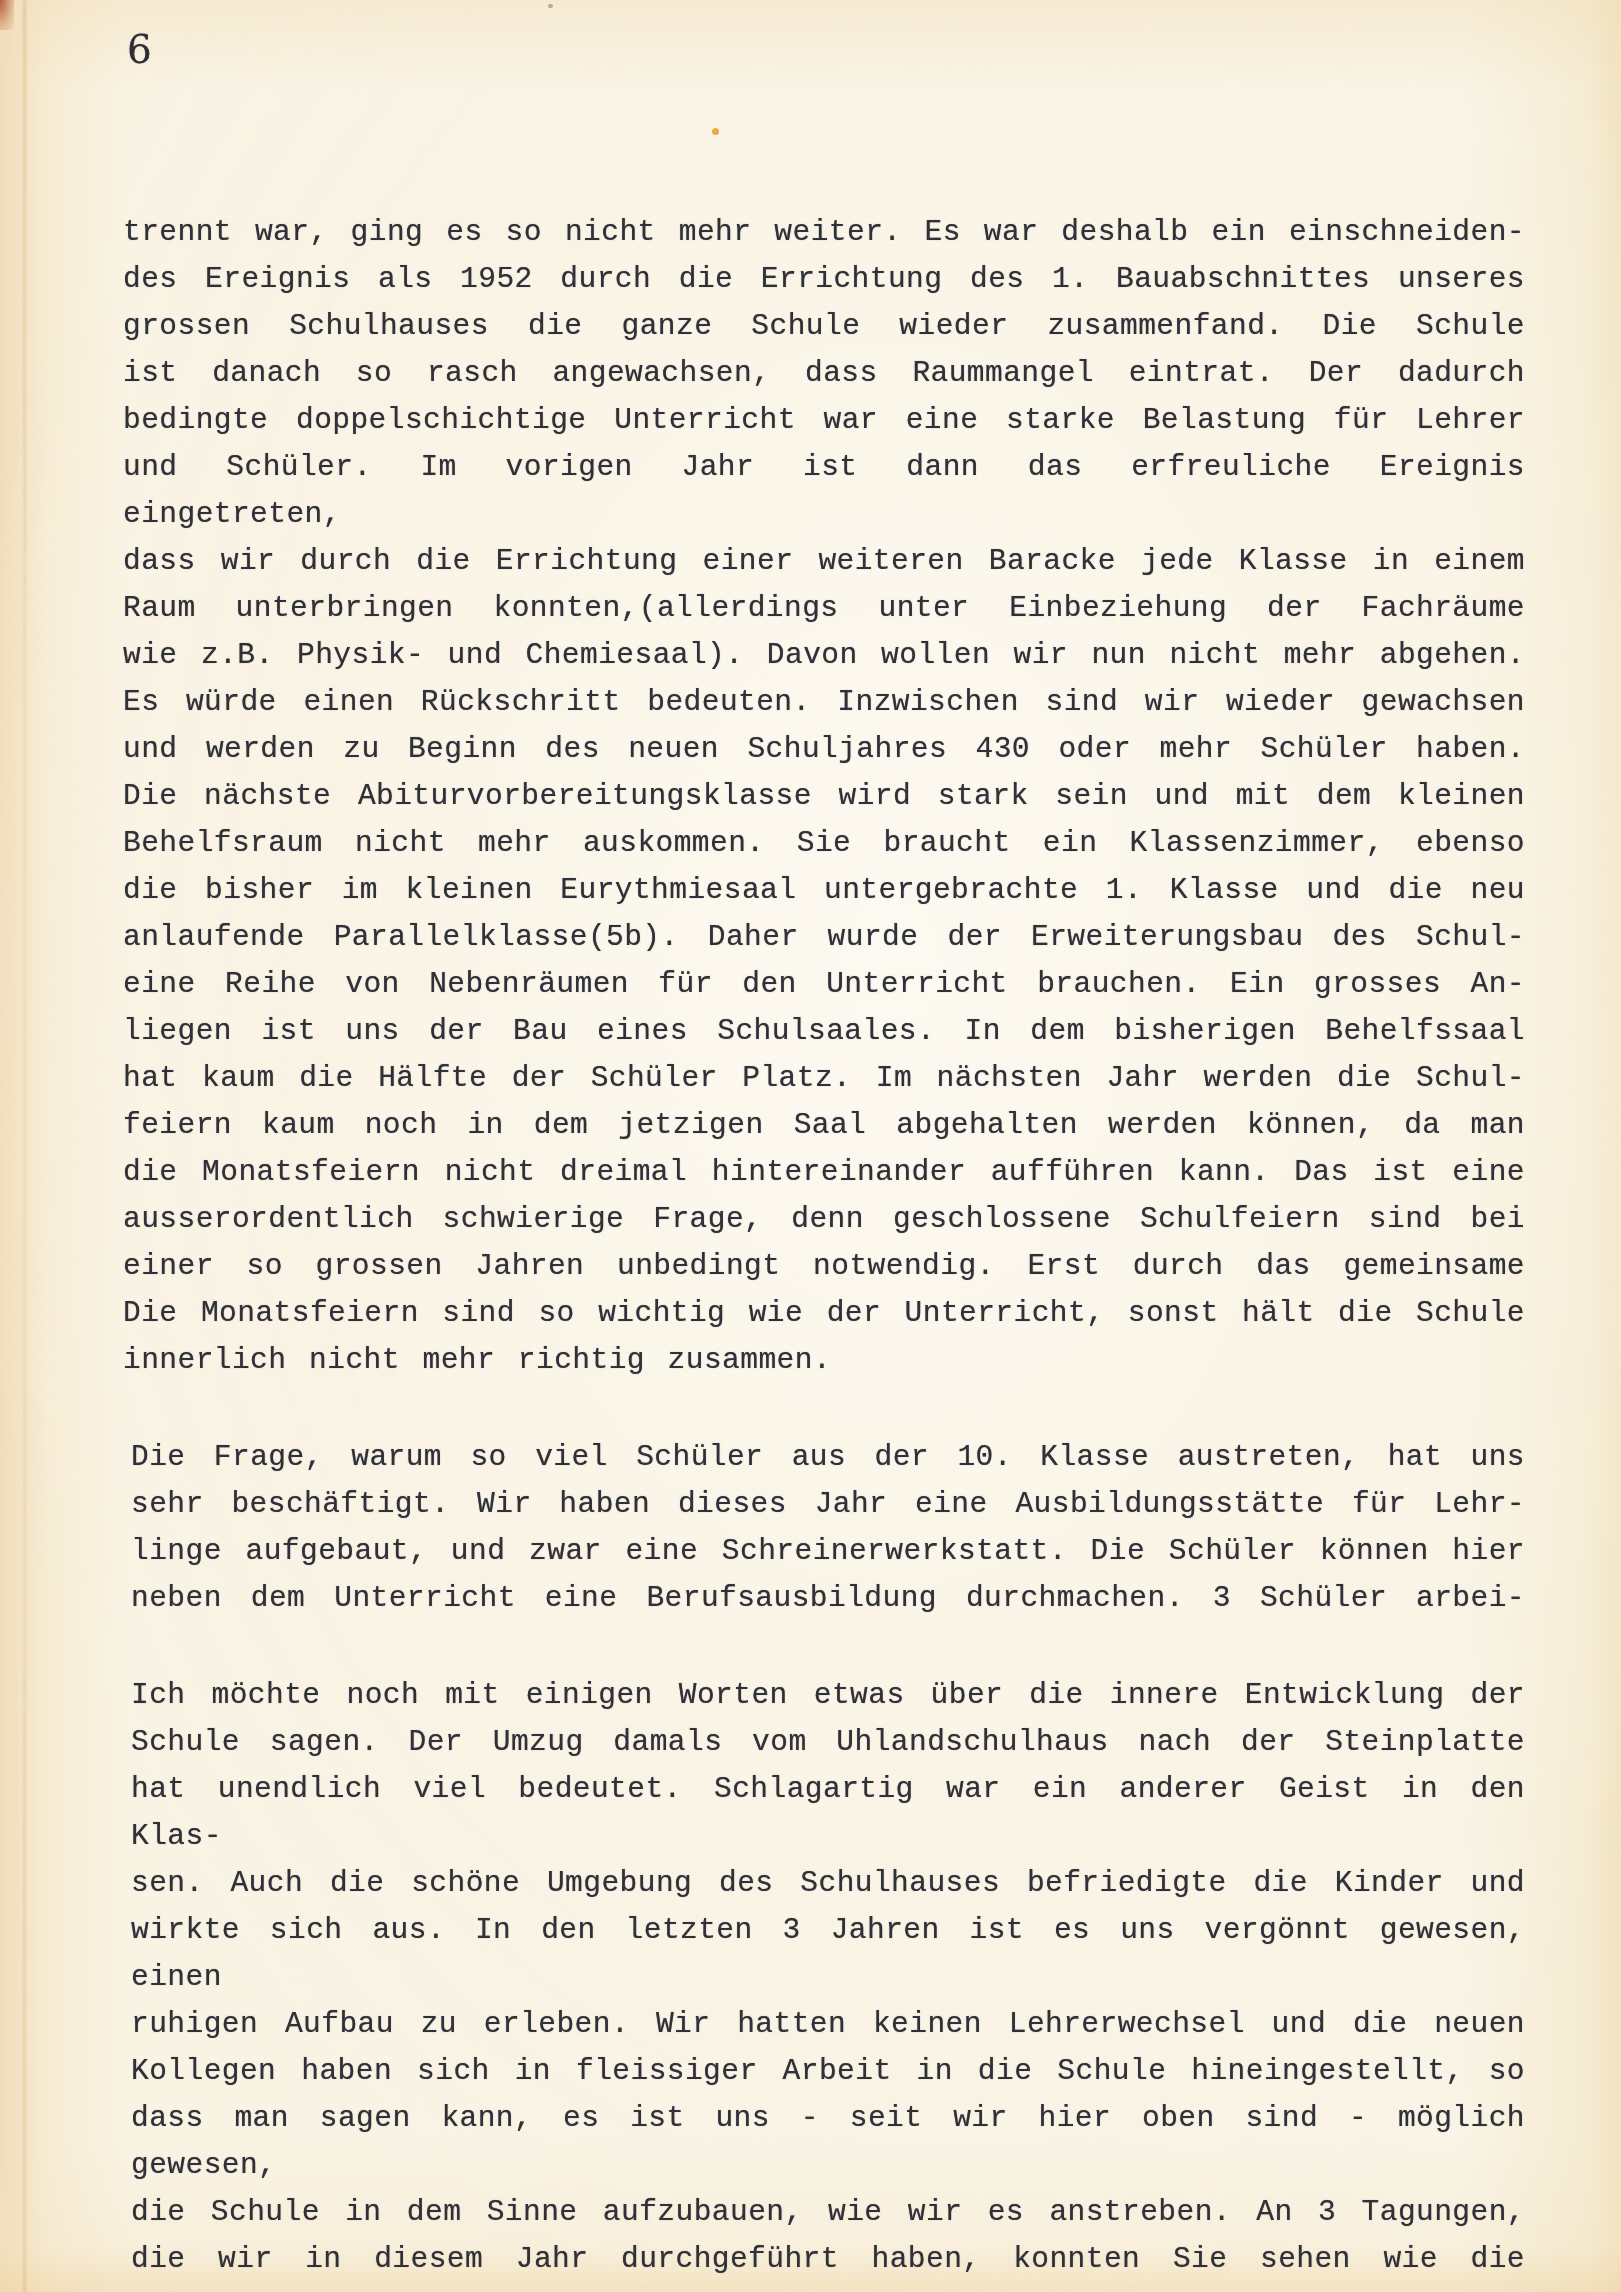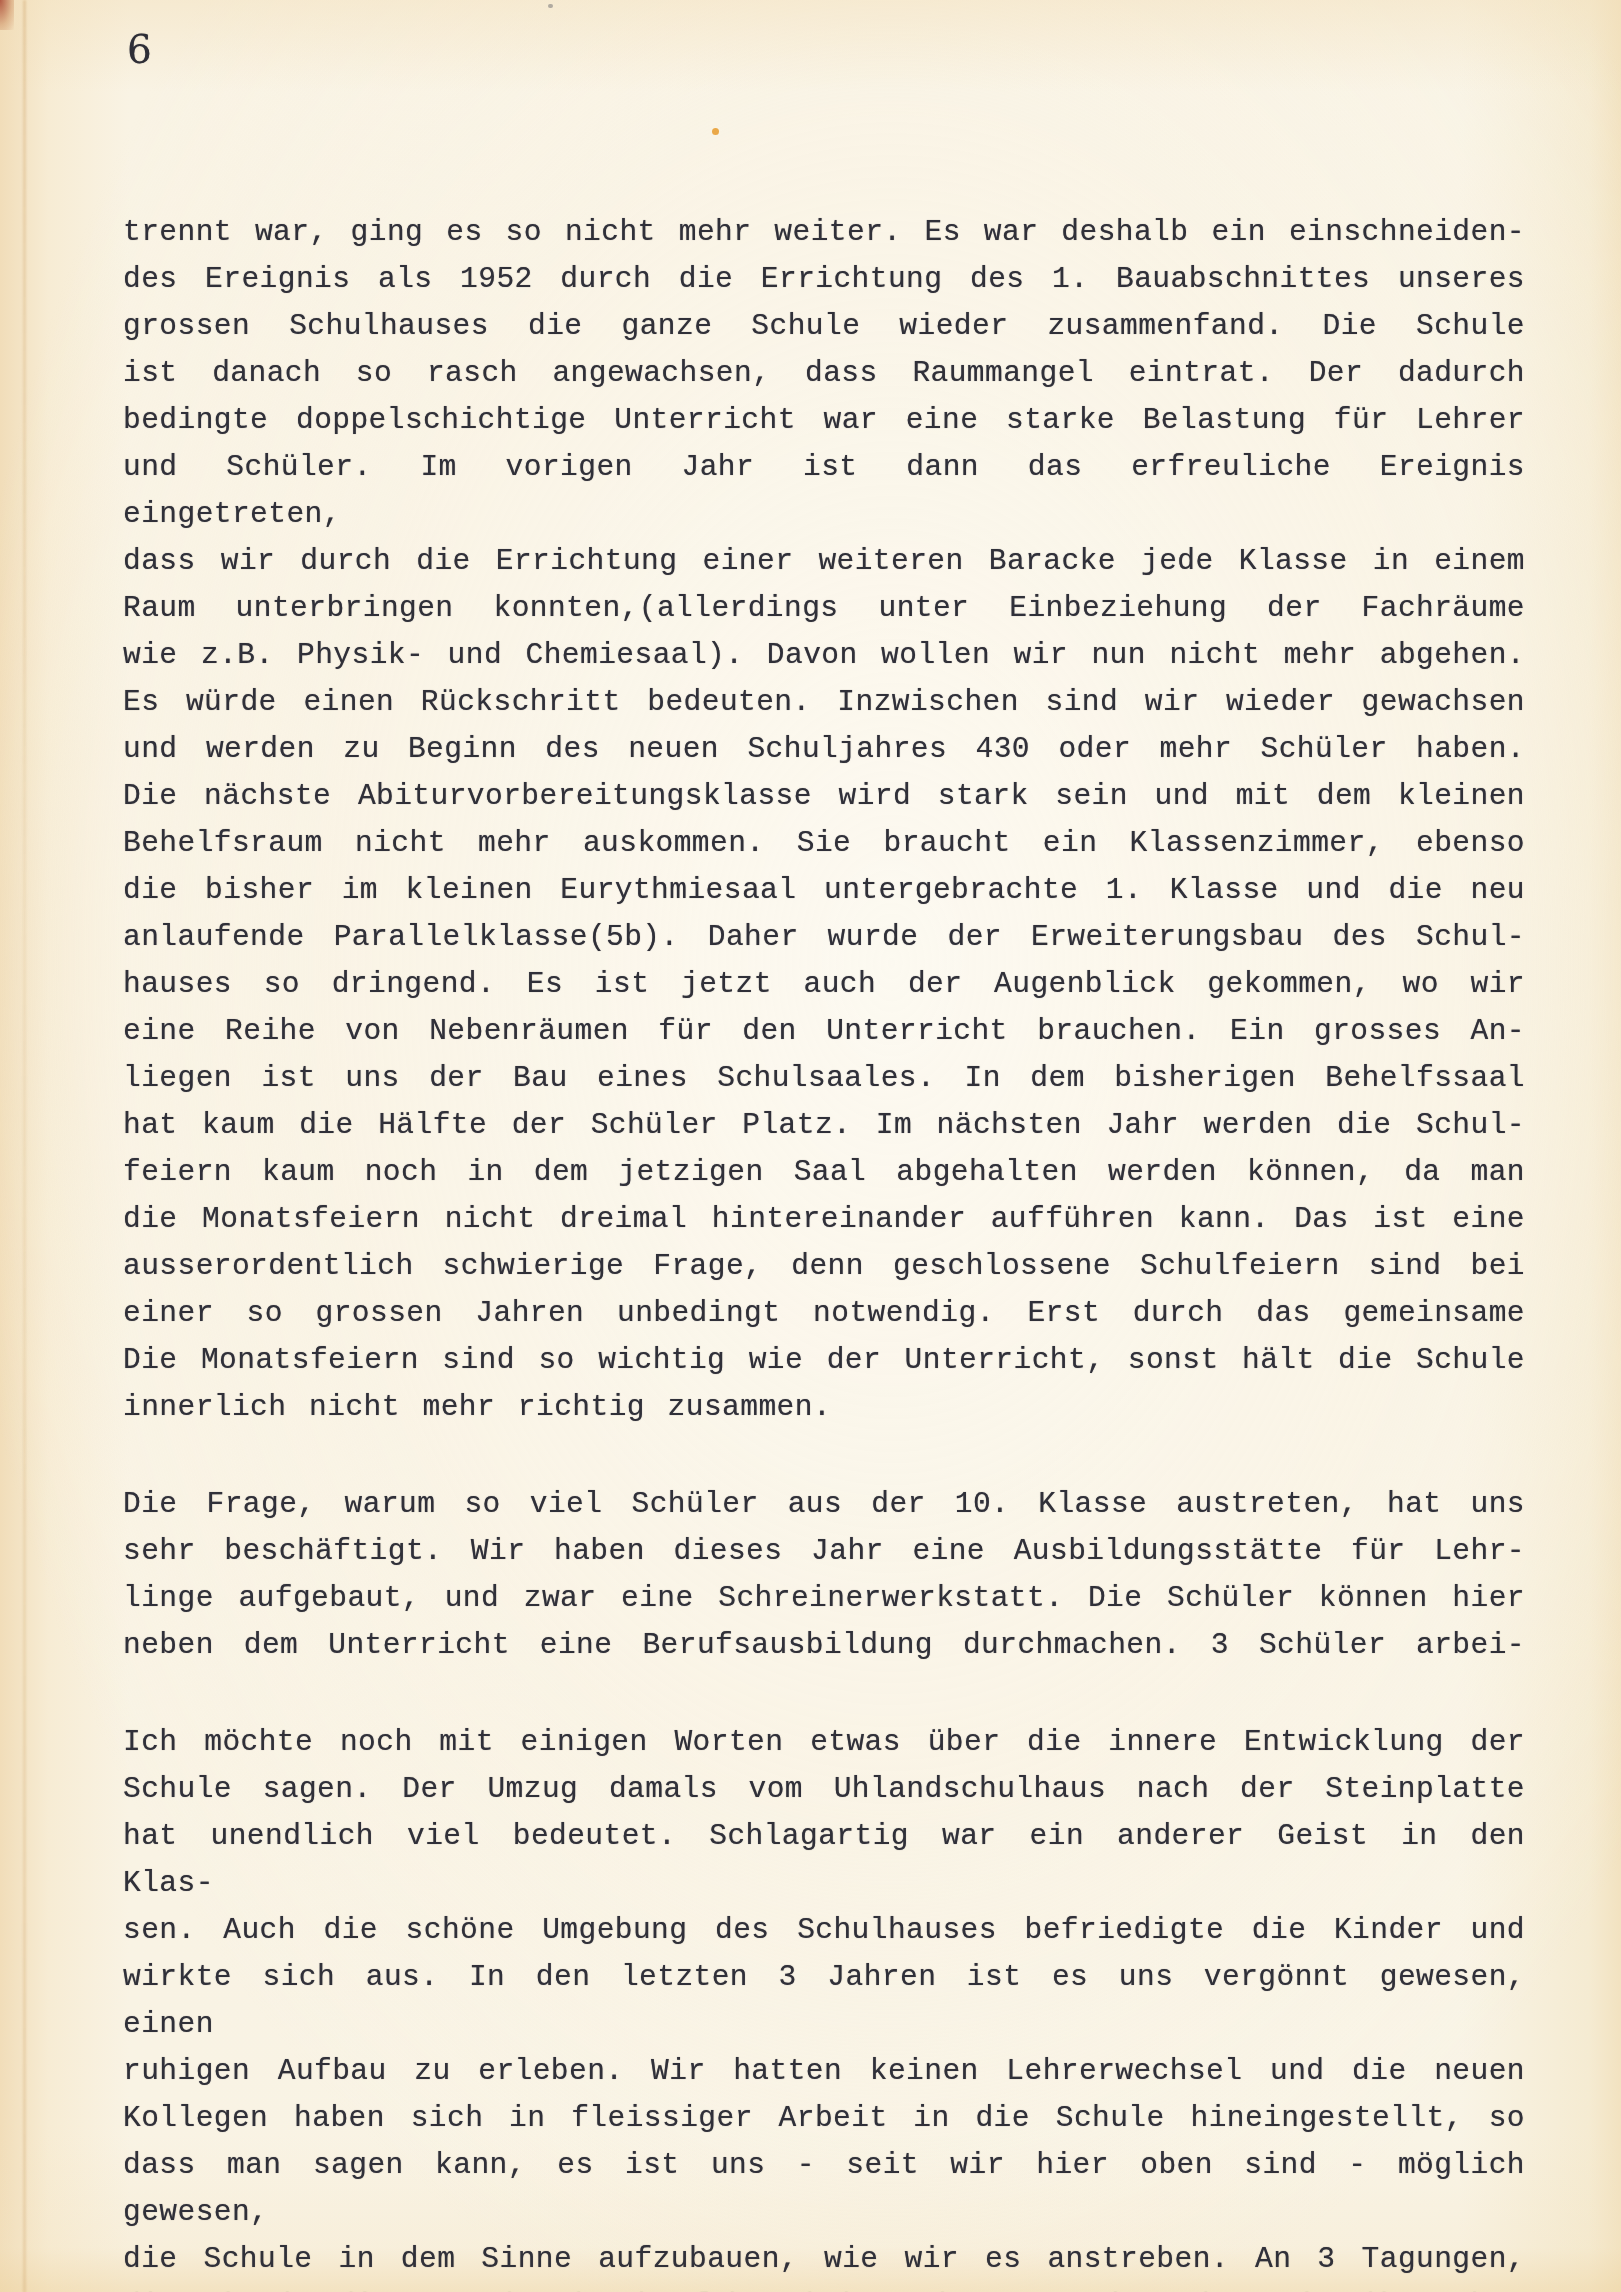--- a/index.html
+++ b/index.html
@@ -59,21 +59,21 @@
     top: 209px;
     width: 1402px;
     font-size: 29.6px;
     line-height: 47px;
     color: #303039;
     letter-spacing: 0.4px;
     word-spacing: 4.5px;
     text-shadow: 0 0 0.9px rgba(42,42,52,0.6);
     font-family: Liberation Mono, monospace;
   }
-  .para + .para { margin-top: 50px; }
+  .para + .para { margin-top: 50px; margin-left: 8px; }
   .line {
     text-align: justify;
     text-align-last: justify;
     white-space: normal;
   }
   .line.last {
     text-align-last: left;
   }
 </style>
 </head>
@@ -98,21 +98,20 @@
         <div class="line">und Schüler. Im vorigen Jahr ist dann das erfreuliche Ereignis eingetreten,</div>
         <div class="line">dass wir durch die Errichtung einer weiteren Baracke jede Klasse in einem</div>
         <div class="line">Raum unterbringen konnten,(allerdings unter Einbeziehung der Fachräume</div>
         <div class="line">wie z.B. Physik- und Chemiesaal). Davon wollen wir nun nicht mehr abgehen.</div>
         <div class="line">Es würde einen Rückschritt bedeuten. Inzwischen sind wir wieder gewachsen</div>
         <div class="line">und werden zu Beginn des neuen Schuljahres 430 oder mehr Schüler haben.</div>
         <div class="line">Die nächste Abiturvorbereitungsklasse wird stark sein und mit dem kleinen</div>
         <div class="line">Behelfsraum nicht mehr auskommen. Sie braucht ein Klassenzimmer, ebenso</div>
         <div class="line">die bisher im kleinen Eurythmiesaal untergebrachte 1. Klasse und die neu</div>
         <div class="line">anlaufende Parallelklasse(5b). Daher wurde der Erweiterungsbau des Schul-</div>
-        <div class="line">hauses so dringend. Es ist jetzt auch der Augenblick gekommen, wo wir</div>
         <div class="line">eine Reihe von Nebenräumen für den Unterricht brauchen. Ein grosses An-</div>
         <div class="line">liegen ist uns der Bau eines Schulsaales. In dem bisherigen Behelfssaal</div>
         <div class="line">hat kaum die Hälfte der Schüler Platz. Im nächsten Jahr werden die Schul-</div>
         <div class="line">feiern kaum noch in dem jetzigen Saal abgehalten werden können, da man</div>
         <div class="line">die Monatsfeiern nicht dreimal hintereinander aufführen kann. Das ist eine</div>
         <div class="line">ausserordentlich schwierige Frage, denn geschlossene Schulfeiern sind bei</div>
         <div class="line">einer so grossen Jahren unbedingt notwendig. Erst durch das gemeinsame</div>
         <div class="line">Die Monatsfeiern sind so wichtig wie der Unterricht, sonst hält die Schule</div>
         <div class="line last">innerlich nicht mehr richtig zusammen.</div>
       </div>

